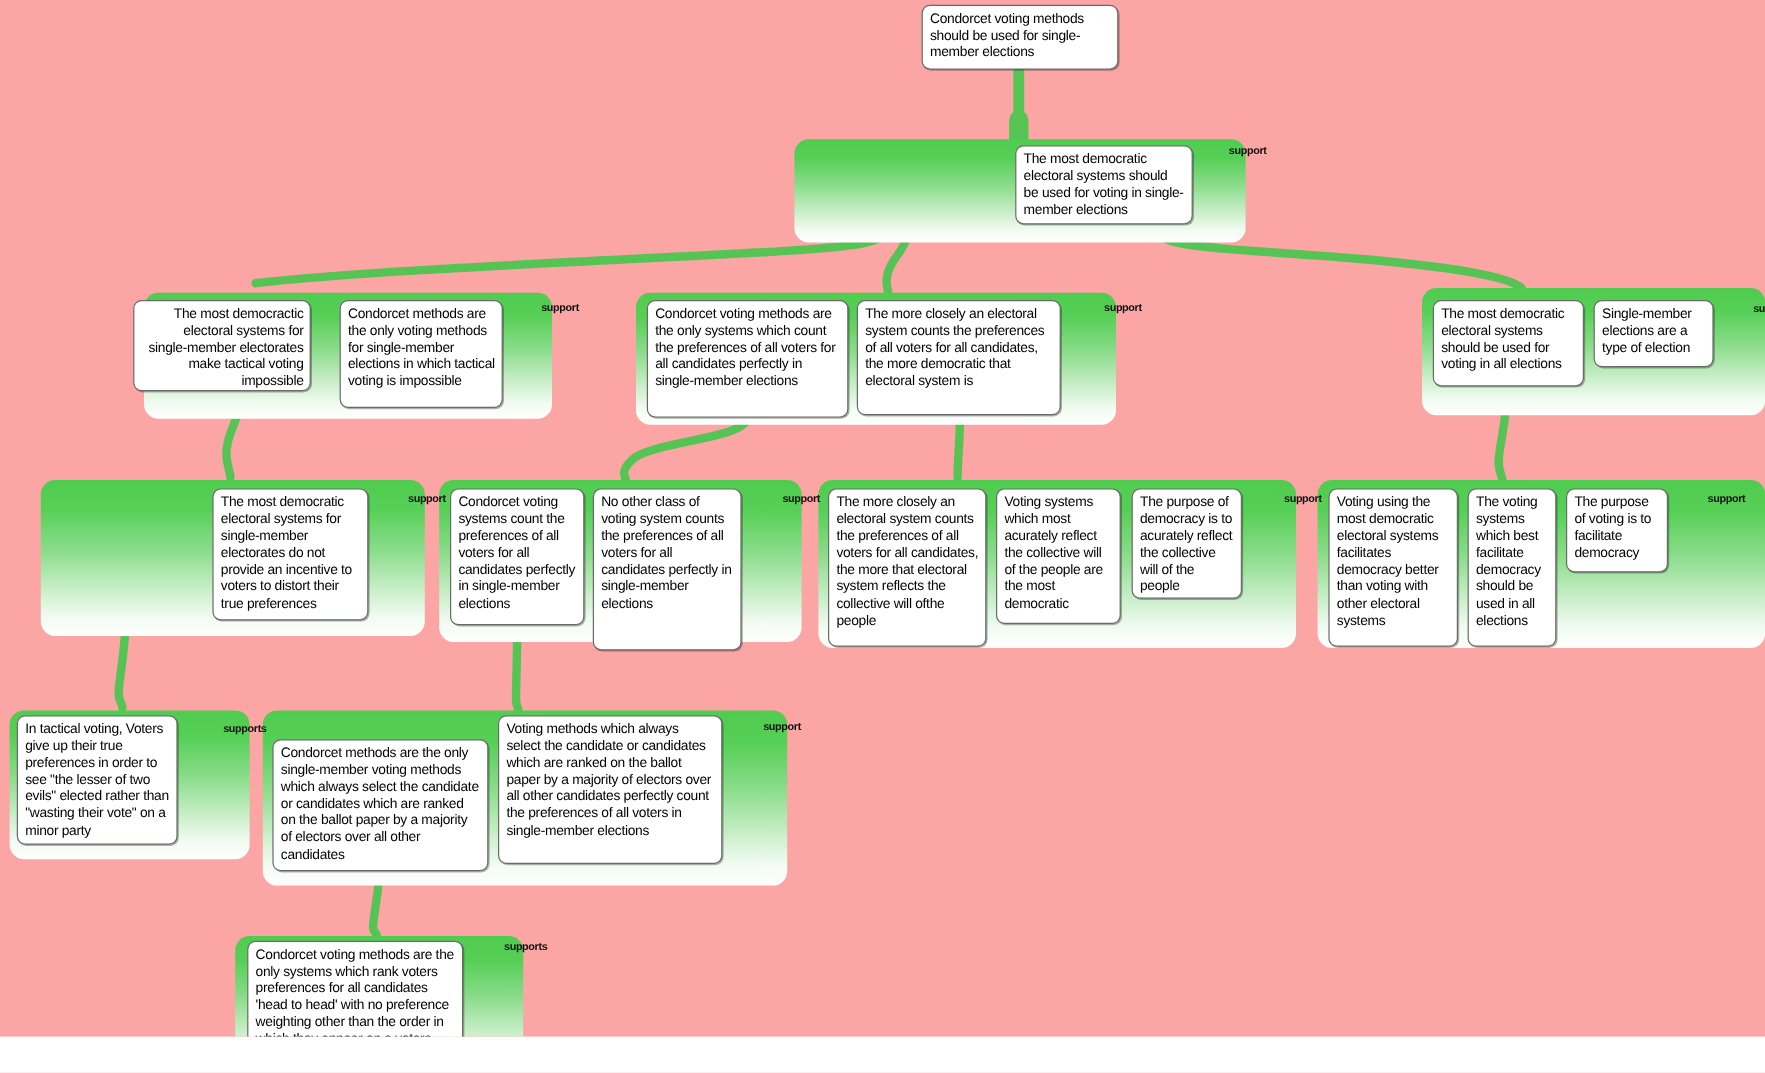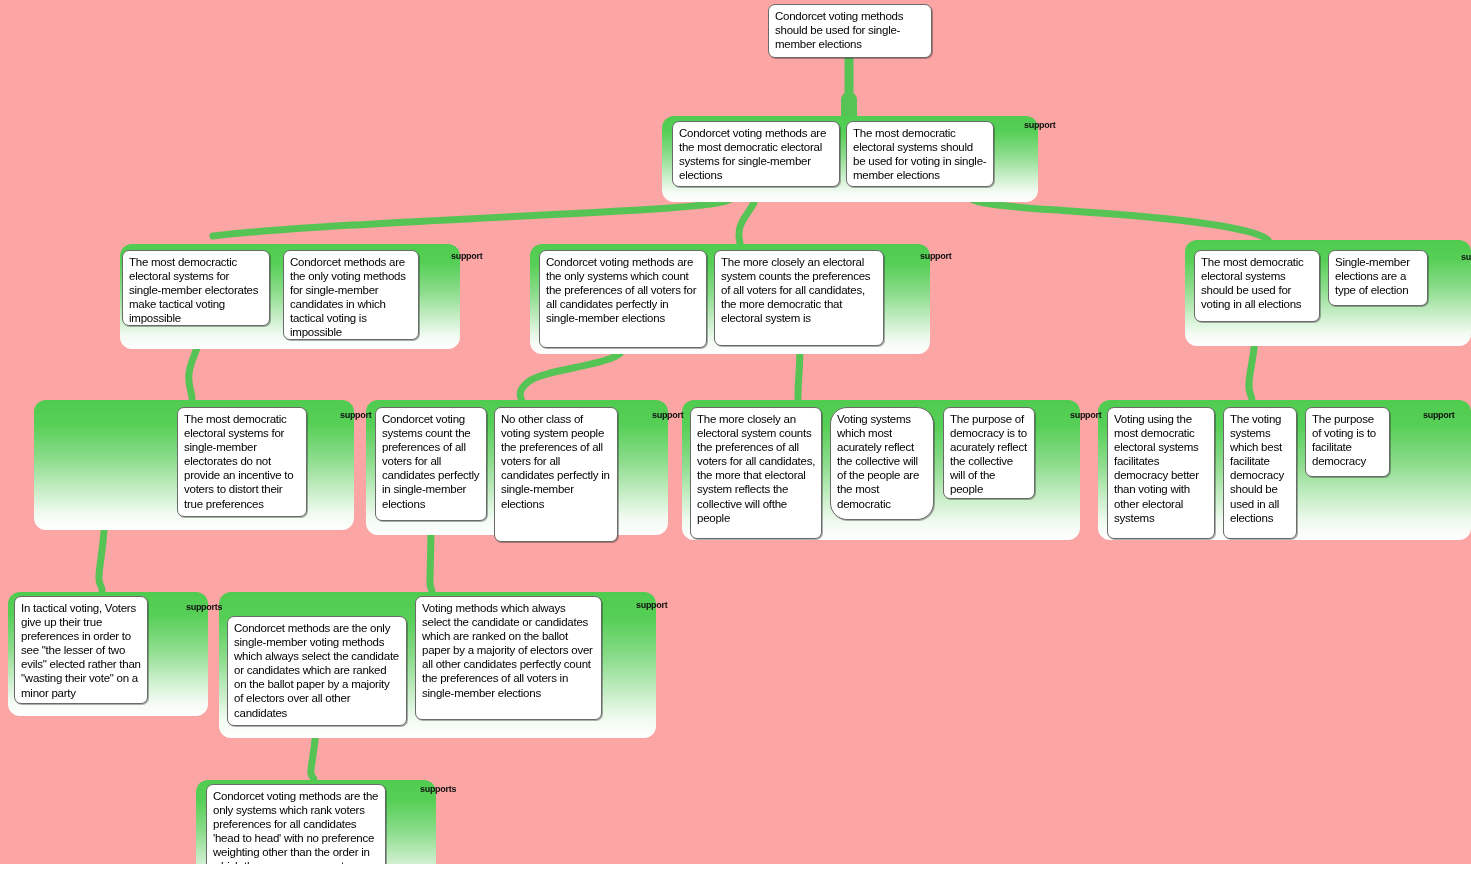--- a/index.html
+++ b/index.html
@@ -48,34 +48,31 @@
       <path d="M317,705 C317,740 312,758 311,770 C310,778 314,776 314,780" stroke-width="7"></path>
     </g>
   </svg>
 
   <div class="box" style="left:768px;top:4px;width:164px;height:54px;">
     <div class="box-text">Condorcet voting methods should be used for single-member elections</div>
   </div>
 
   <div class="group" style="left:662px;top:116px;width:376px;height:86px;"></div>
   <div class="badge" style="left:1000px;top:120px;">support</div>
-  <div class="box" style="left:672px;top:121px;width:168px;height:66px;">
-    <div class="box-text">Condorcet voting methods are the most democratic electoral systems for single-member elections</div>
-  </div>
   <div class="box" style="left:846px;top:121px;width:148px;height:66px;">
     <div class="box-text">The most democratic electoral systems should be used for voting in single-member elections</div>
   </div>
 
   <div class="group" style="left:120px;top:244px;width:340px;height:105px;"></div>
   <div class="badge" style="left:427px;top:251px;">support</div>
-  <div class="box" style="left:122px;top:250px;width:148px;height:76px;">
+  <div class="box" style="left:111px;top:250px;width:148px;height:76px;text-align:right;">
     <div class="box-text">The most democractic electoral systems for single-member electorates make tactical voting impossible</div>
   </div>
   <div class="box" style="left:283px;top:250px;width:136px;height:90px;">
-    <div class="box-text">Condorcet methods are the only voting methods for single-member candidates in which tactical voting is impossible</div>
+    <div class="box-text">Condorcet methods are the only voting methods for single-member elections in which tactical voting is impossible</div>
   </div>
 
   <div class="group" style="left:530px;top:244px;width:400px;height:110px;"></div>
   <div class="badge" style="left:896px;top:251px;">support</div>
   <div class="box" style="left:539px;top:250px;width:168px;height:98px;">
     <div class="box-text">Condorcet voting methods are the only systems which count the preferences of all voters for all candidates perfectly in single-member elections</div>
   </div>
   <div class="box" style="left:714px;top:250px;width:170px;height:96px;">
     <div class="box-text">The more closely an electoral system counts the preferences of all voters for all candidates, the more democratic that electoral system is</div>
   </div>
@@ -94,29 +91,29 @@
   <div class="box" style="left:177px;top:407px;width:130px;height:110px;">
     <div class="box-text">The most democratic electoral systems for single-member electorates do not provide an incentive to voters to distort their true preferences</div>
   </div>
 
   <div class="group" style="left:366px;top:400px;width:302px;height:135px;"></div>
   <div class="badge" style="left:628px;top:410px;">support</div>
   <div class="box" style="left:375px;top:407px;width:112px;height:114px;">
     <div class="box-text">Condorcet voting systems count the preferences of all voters for all candidates perfectly in single-member elections</div>
   </div>
   <div class="box" style="left:494px;top:407px;width:124px;height:135px;">
-    <div class="box-text">No other class of voting system people the preferences of all voters for all candidates perfectly in single-member elections</div>
+    <div class="box-text">No other class of voting system counts the preferences of all voters for all candidates perfectly in single-member elections</div>
   </div>
 
   <div class="group" style="left:682px;top:400px;width:398px;height:140px;"></div>
   <div class="badge" style="left:1046px;top:410px;">support</div>
   <div class="box" style="left:690px;top:407px;width:132px;height:132px;">
     <div class="box-text">The more closely an electoral system counts the preferences of all voters for all candidates, the more that electoral system reflects the collective will ofthe people</div>
   </div>
-  <div class="box" style="left:830px;top:407px;width:104px;height:113px;border-radius:17px;">
+  <div class="box" style="left:830px;top:407px;width:104px;height:113px;">
     <div class="box-text">Voting systems which most acurately reflect the collective will of the people are the most democratic</div>
   </div>
   <div class="box" style="left:943px;top:407px;width:92px;height:92px;">
     <div class="box-text">The purpose of democracy is to acurately reflect the collective will of the people</div>
   </div>
 
   <div class="group" style="left:1098px;top:400px;width:373px;height:140px;"></div>
   <div class="badge" style="left:1399px;top:410px;">support</div>
   <div class="box" style="left:1107px;top:407px;width:108px;height:132px;">
     <div class="box-text">Voting using the most democratic electoral systems facilitates democracy better than voting with other electoral systems</div>

